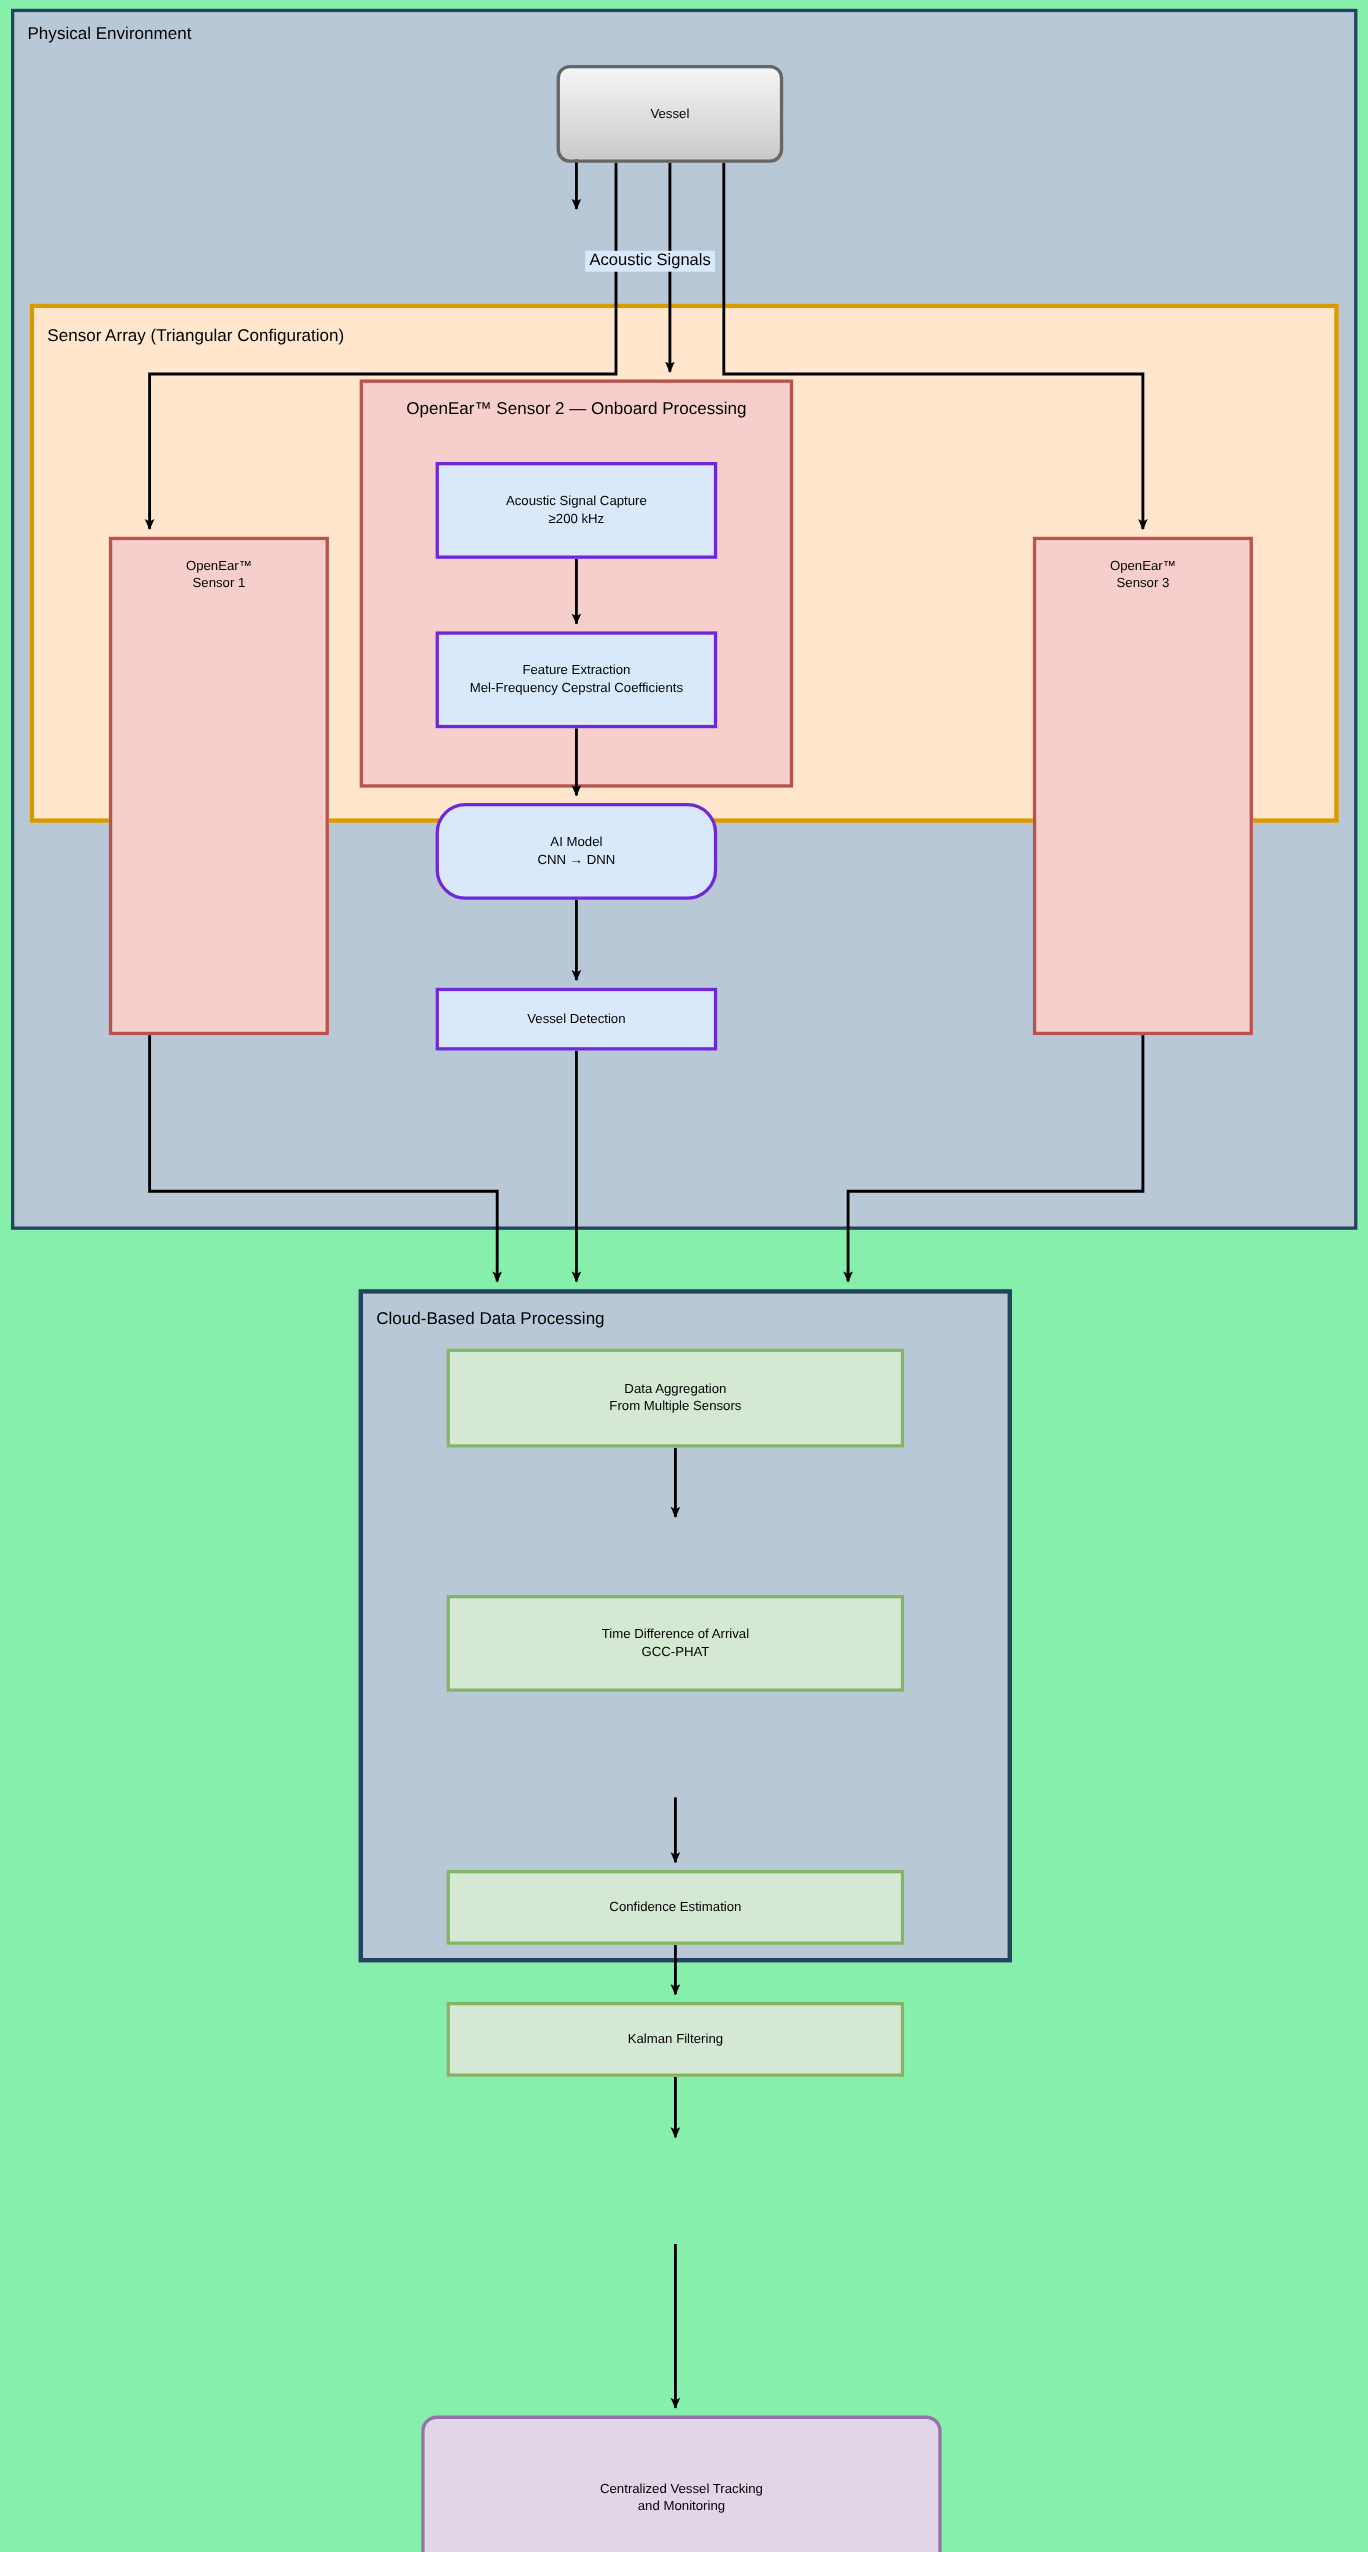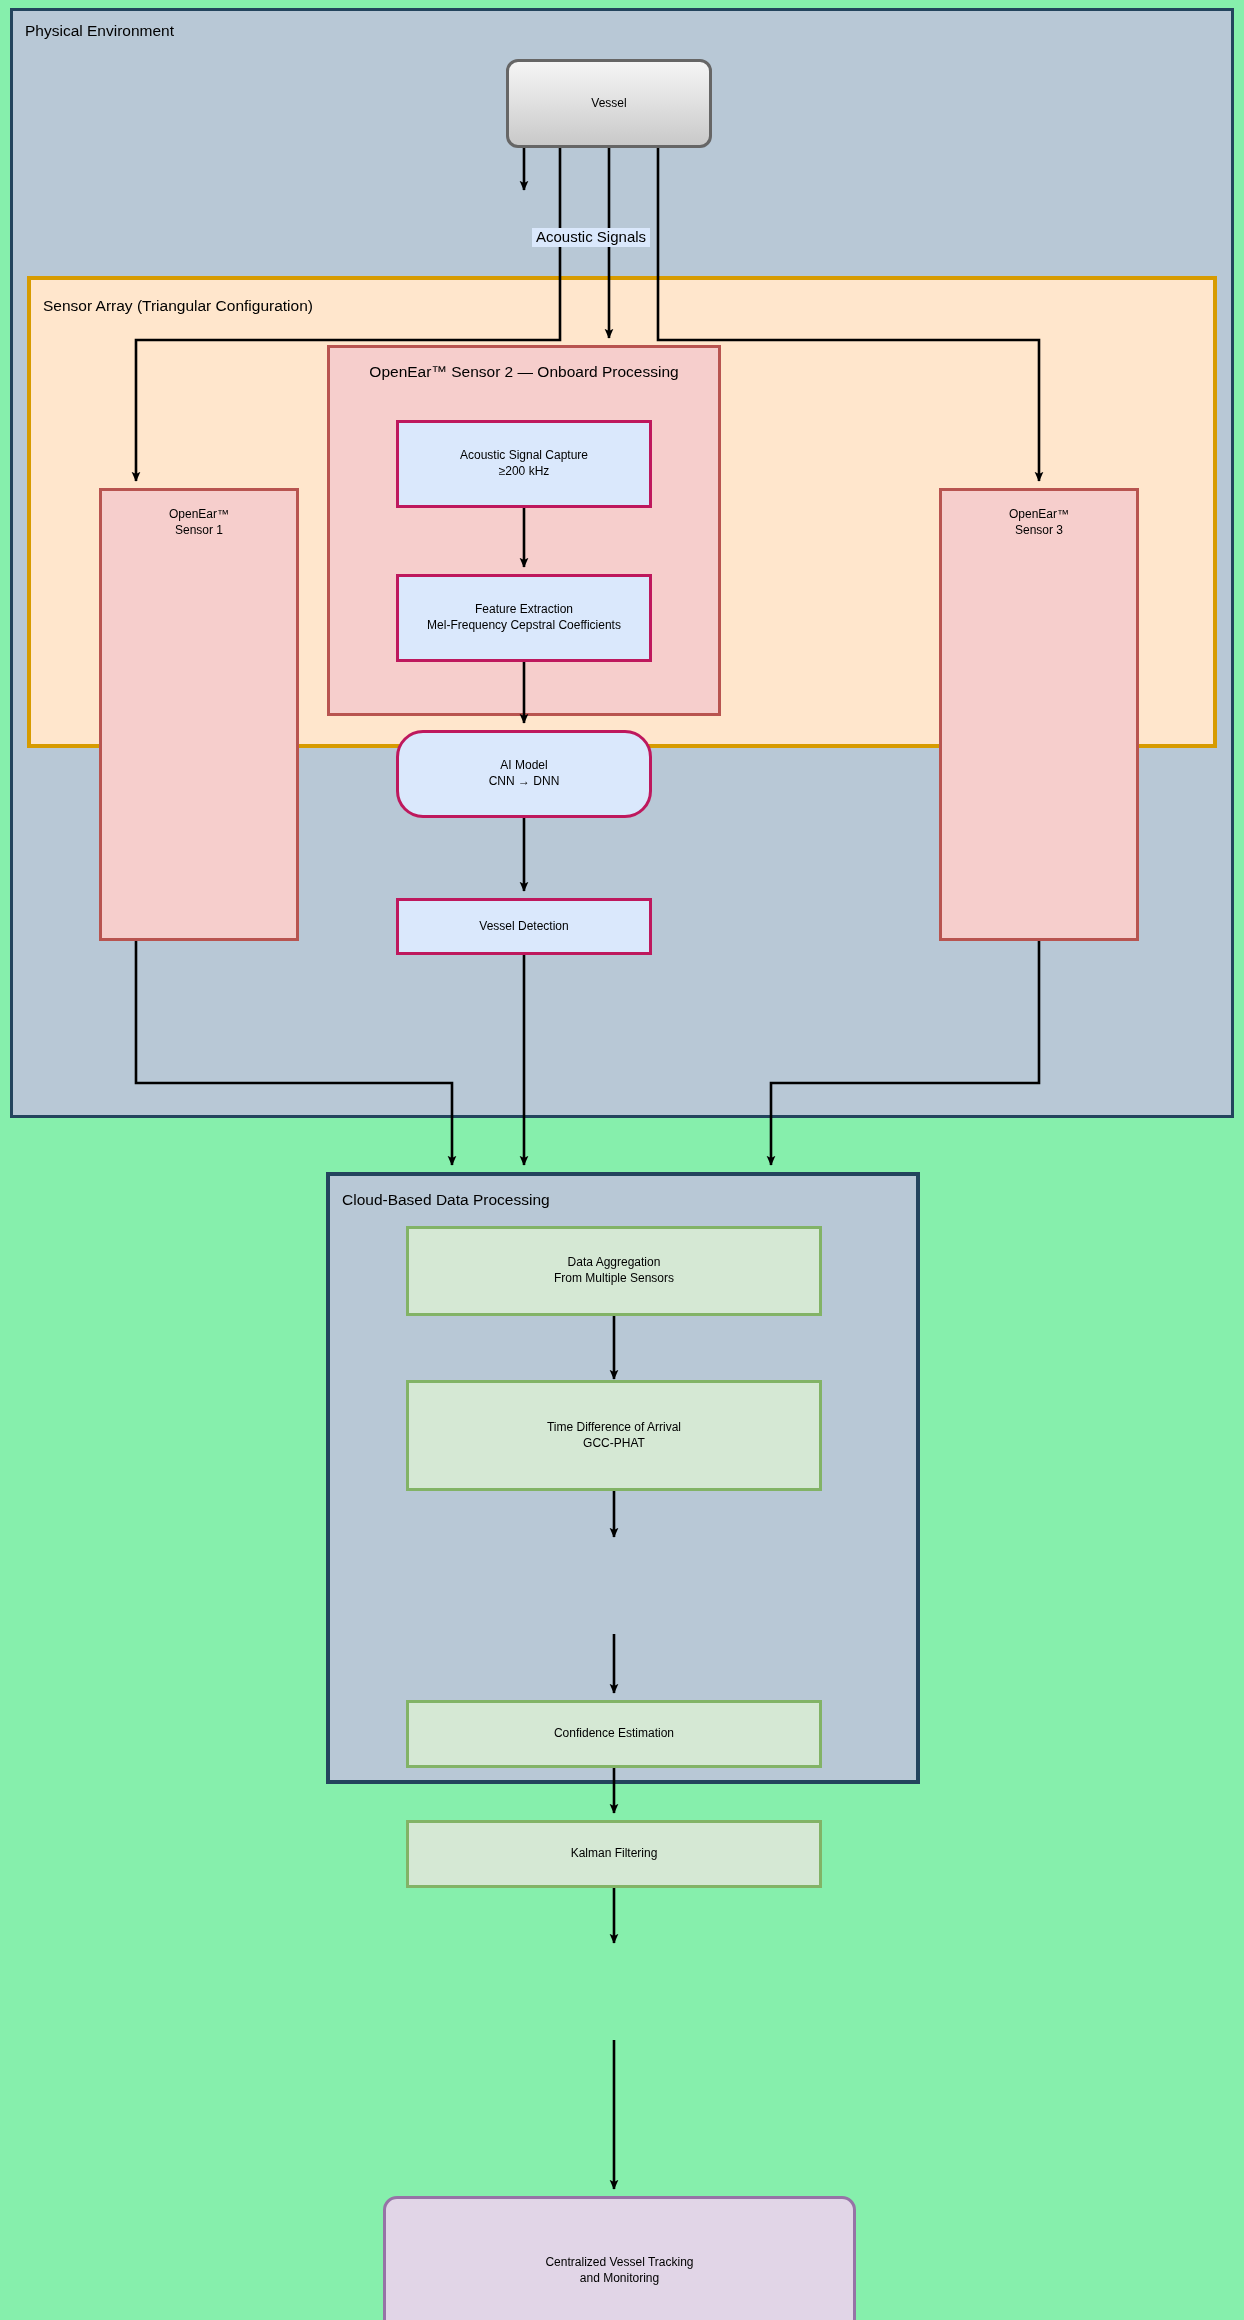--- a/index.html
+++ b/index.html
@@ -72,36 +72,36 @@
     width:200px; height:453px;
     border:3px solid #b85450;
     background:#f6cecc;
     align-items:flex-start;
     padding-top:16px;
   }
   .n-sensor1{left:99px; top:488px;}
   .n-sensor3{left:939px; top:488px;}
 
   .n-blue{
-    border:3px solid #be185d;
+    border:3px solid #6d28d9;
     background:#dae8fc;
     left:396px; width:256px;
   }
   .nb1{top:420px; height:88px;}
   .nb2{top:574px; height:88px;}
   .nb3{top:730px; height:88px;border-radius:27px;}
   .nb4{top:898px; height:57px;}
 
   .n-green{
     border:3px solid #82b366;
     background:#d5e8d4;
     left:406px; width:416px;
   }
   .ng1{top:1226px; height:90px;}
-  .ng2{top:1380px; height:111px;}
+  .ng2{top:1450px; height:88px;}
   .ng3{top:1544px; height:90px;}
   .ng4{top:1700px; height:68px;}
   .ng5{top:1820px; height:68px;}
   .ng6{top:1950px; height:90px;}
 
   .n-final{
     left:383px; top:2196px; width:473px; height:150px;
     border:3px solid #9673a6;
     border-radius:14px;
     background:#e1d5e7;

